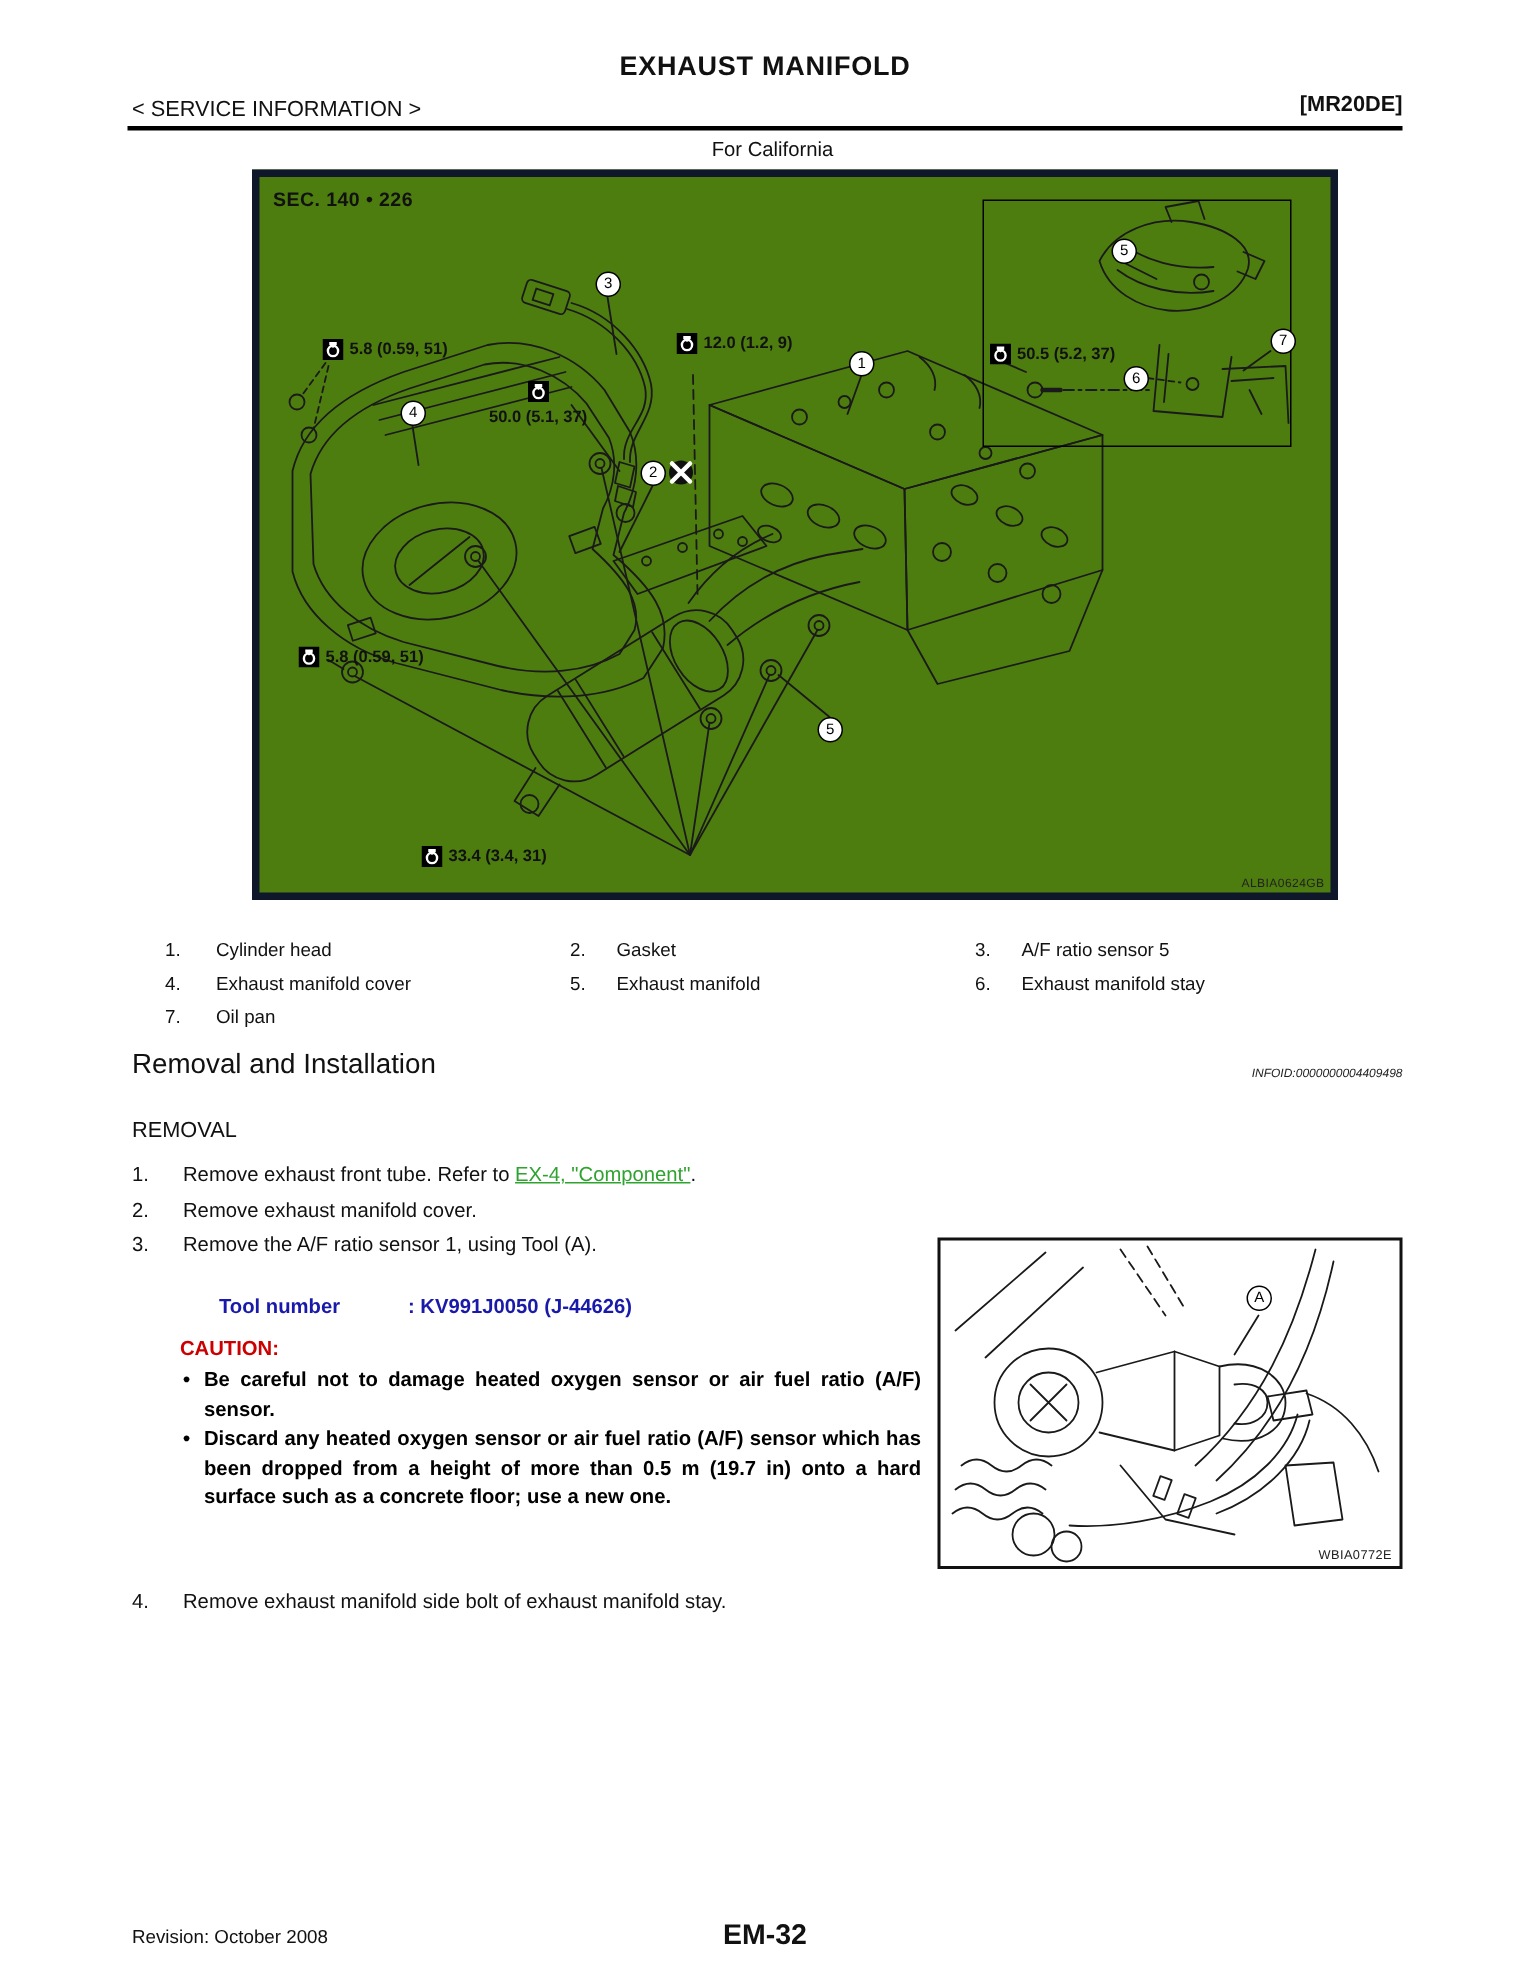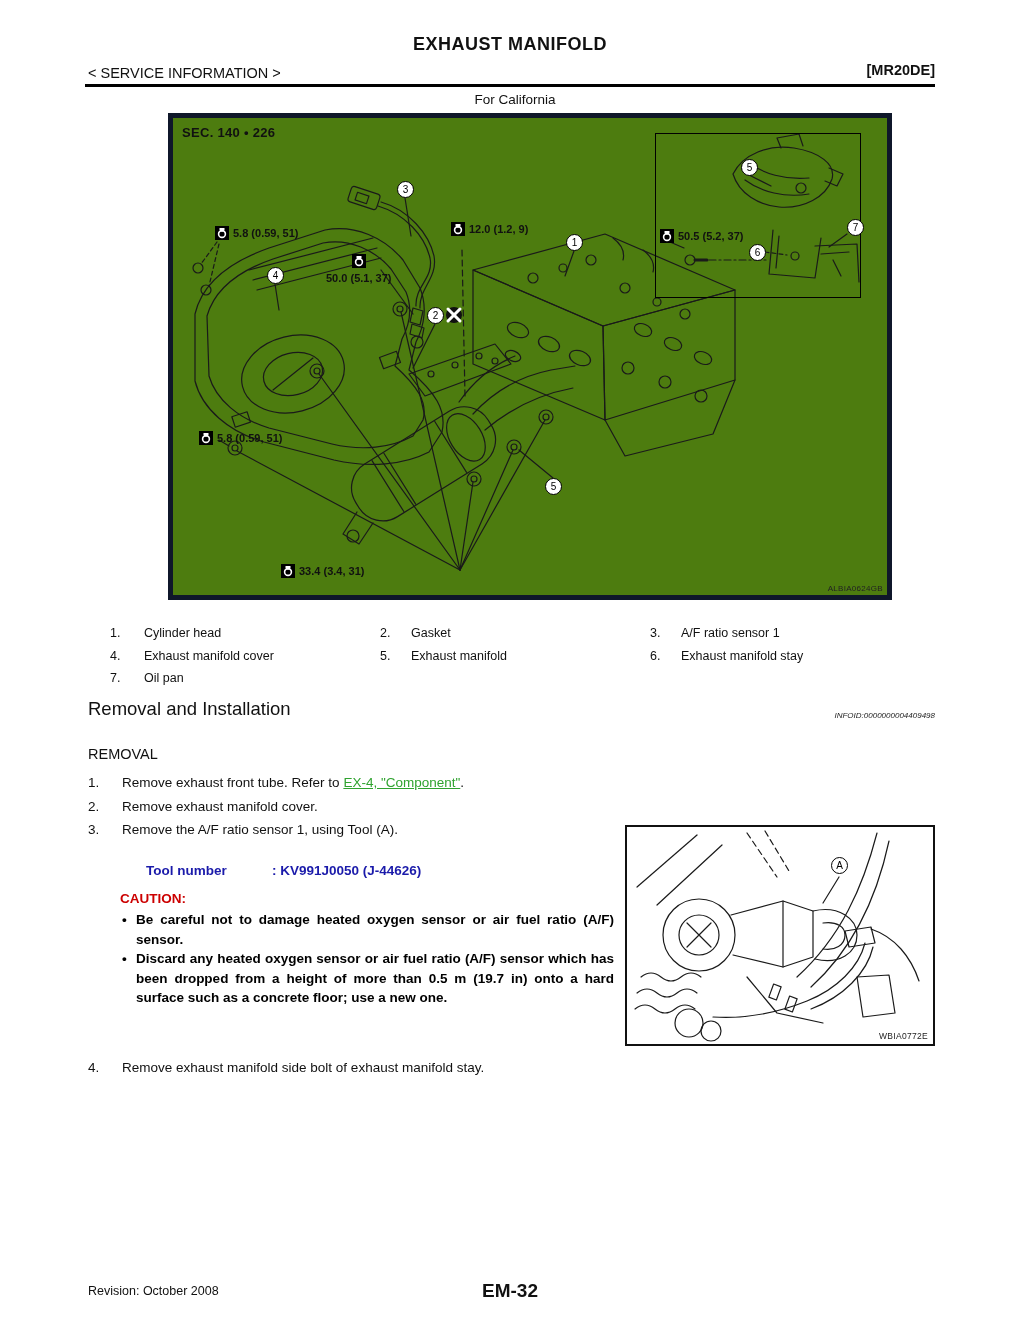--- a/index.html
+++ b/index.html
@@ -274,21 +274,21 @@
   <div class="abs callout" style="left:576px; top:126px;">6</div>
   <div class="abs callout" style="left:674px; top:101px;">7</div>
 </div>
 
 <div class="abs parts">
   <span class="part-num" style="left:110px; top:4px;">1.</span>
   <span class="part-label" style="left:144px; top:4px;">Cylinder head</span>
   <span class="part-num" style="left:380px; top:4px;">2.</span>
   <span class="part-label" style="left:411px; top:4px;">Gasket</span>
   <span class="part-num" style="left:650px; top:4px;">3.</span>
-  <span class="part-label" style="left:681px; top:4px;">A/F ratio sensor 1</span>
+  <span class="part-label" style="left:681px; top:4px;">A/F ratio sensor 5</span>
 
   <span class="part-num" style="left:110px; top:27px;">4.</span>
   <span class="part-label" style="left:144px; top:27px;">Exhaust manifold cover</span>
   <span class="part-num" style="left:380px; top:27px;">5.</span>
   <span class="part-label" style="left:411px; top:27px;">Exhaust manifold</span>
   <span class="part-num" style="left:650px; top:27px;">6.</span>
   <span class="part-label" style="left:681px; top:27px;">Exhaust manifold stay</span>
 
   <span class="part-num" style="left:110px; top:49px;">7.</span>
   <span class="part-label" style="left:144px; top:49px;">Oil pan</span>

